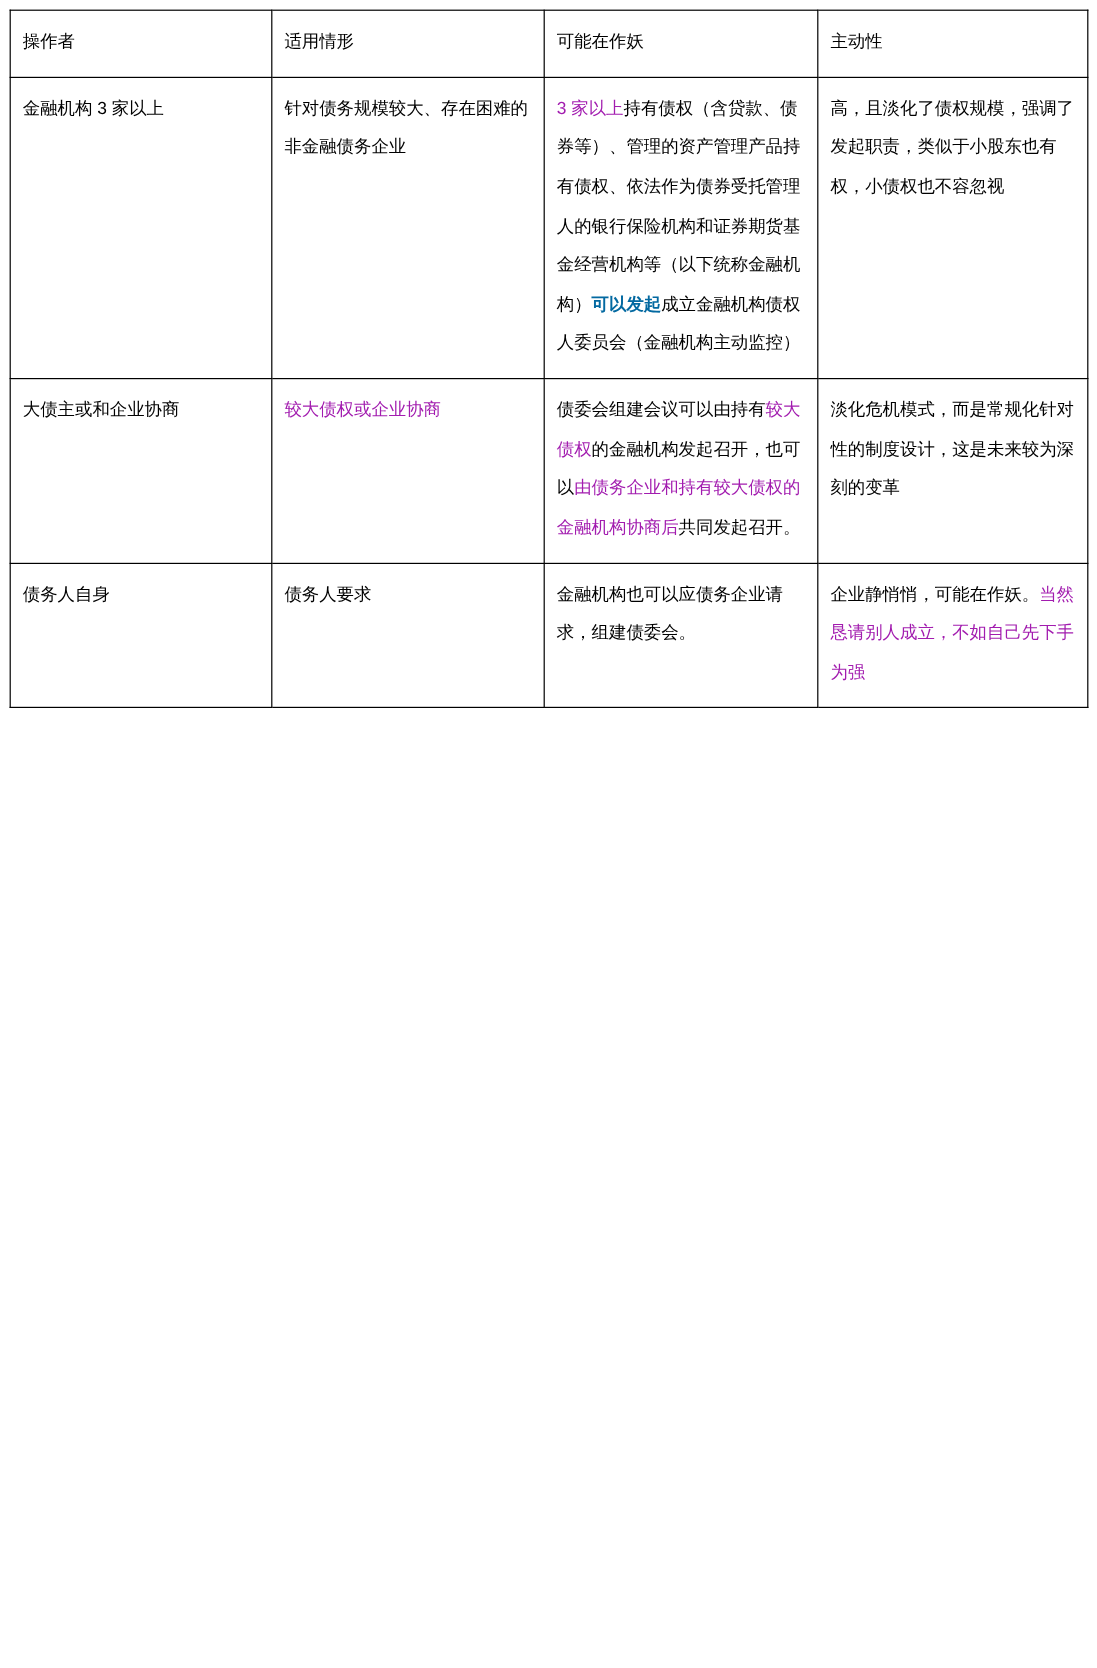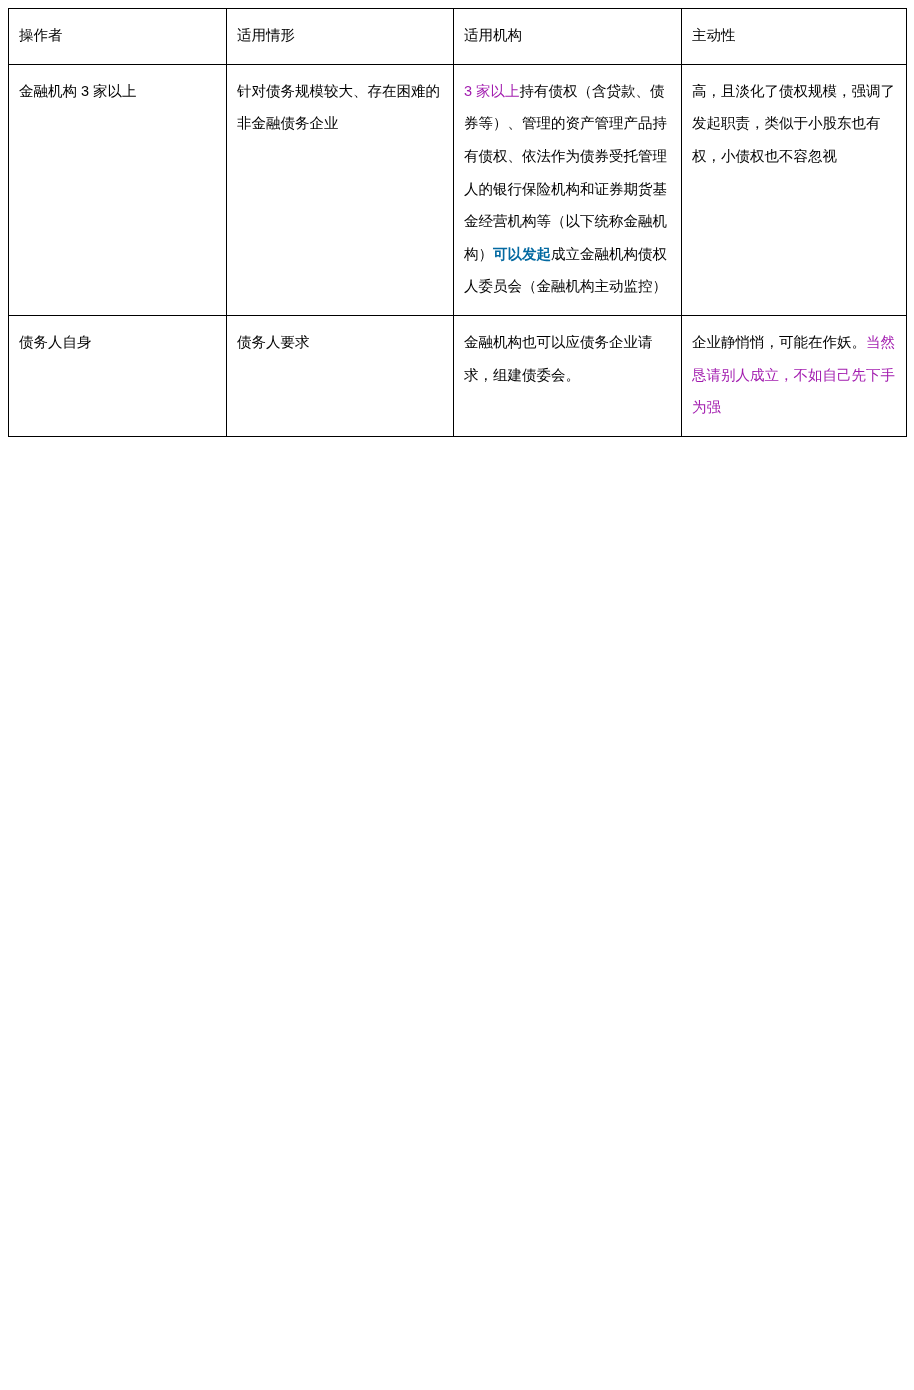--- a/index.html
+++ b/index.html
@@ -56,28 +56,34 @@
     <colgroup>
       <col class="c1">
         <col class="c2">
         <col class="c3">
         <col class="c4">
     </colgroup>
     <tbody>
       <tr class="hdr">
         <td>操作者</td>
         <td>适用情形</td>
-        <td>适用机构</td>
+        <td>可能在作妖</td>
         <td>主动性</td>
       </tr>
     <tr>
           <td>金融机构 3 家以上</td>
           <td>针对债务规模较大、存在困难的非金融债务企业</td>
           <td><span class="red">3 家以上</span><span>持有债权（含贷款、债券等）、管理的资产管理产品持有债权、依法作为债券受托管理人的银行保险机构和证券期货基金经营机构等（以下统称金融机构）</span><span class="red-bold">可以发起</span><span>成立金融机构债权人委员会（金融机构主动监控）</span></td>
           <td>高，且淡化了债权规模，强调了发起职责，类似于小股东也有权，小债权也不容忽视</td>
+        </tr>
+        <tr>
+          <td>大债主或和企业协商</td>
+          <td><span class="red">较大债权或企业协商</span></td>
+          <td><span>债委会组建会议可以由持有</span><span class="red">较大债权</span><span>的金融机构发起召开，也可以</span><span class="red">由债务企业和持有较大债权的金融机构协商后</span><span>共同发起召开。</span></td>
+          <td>淡化危机模式，而是常规化针对性的制度设计，这是未来较为深刻的变革</td>
         </tr>
         <tr>
           <td>债务人自身</td>
           <td>债务人要求</td>
           <td><span>金融机构也可以应债务企业请求，组建债委会。</span></td>
           <td><span>企业静悄悄，可能在作妖。</span><span class="red">当然恳请别人成立，不如自己先下手为强</span></td>
         </tr>
       </tbody>
   </table>
 </div>

